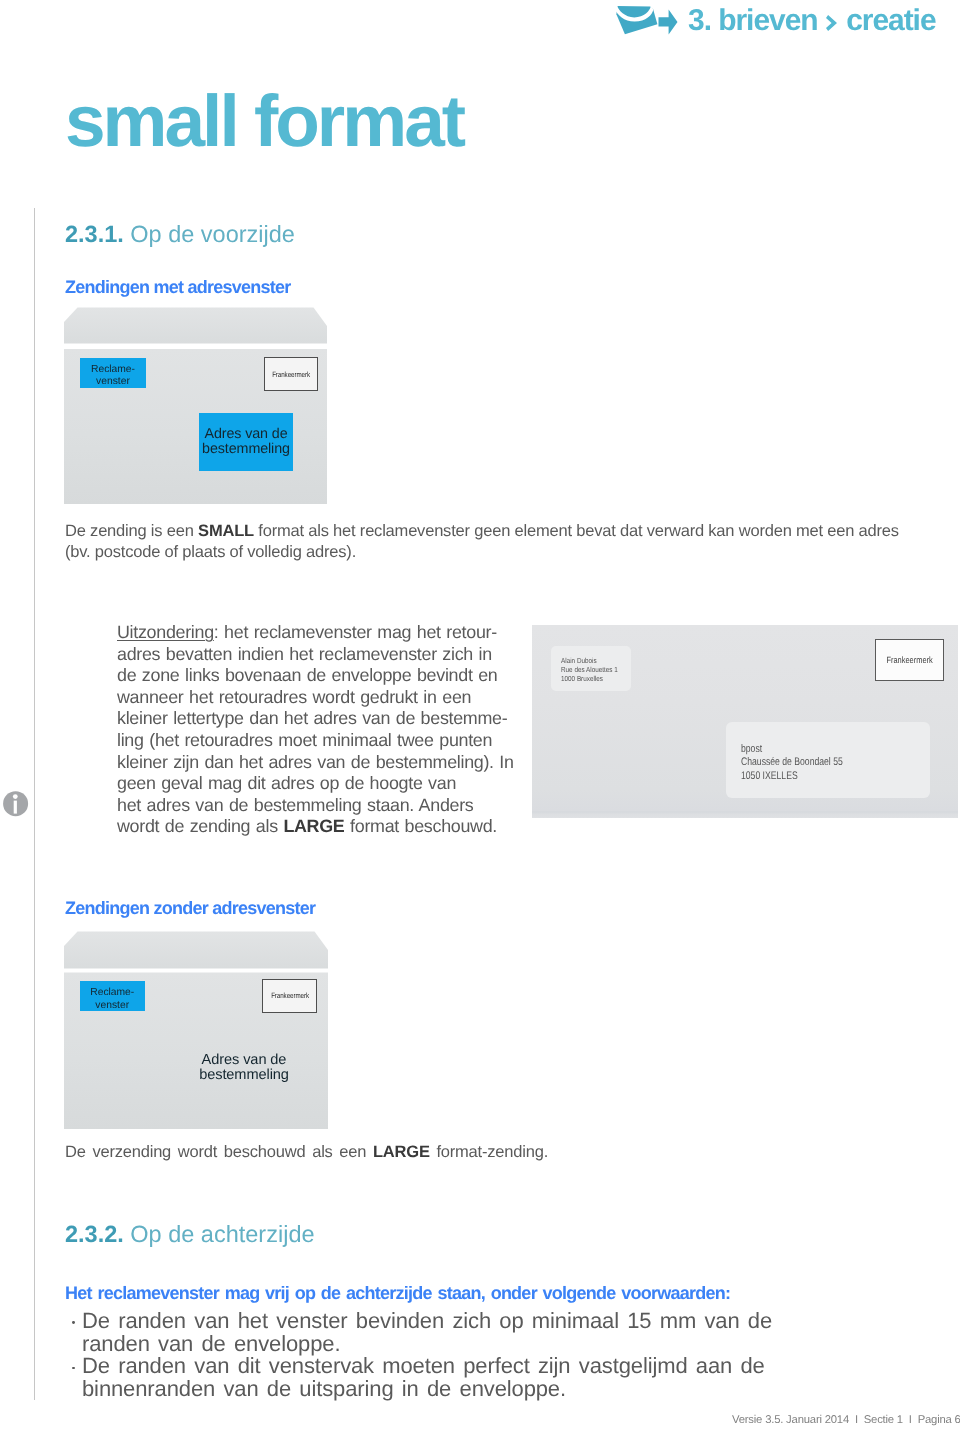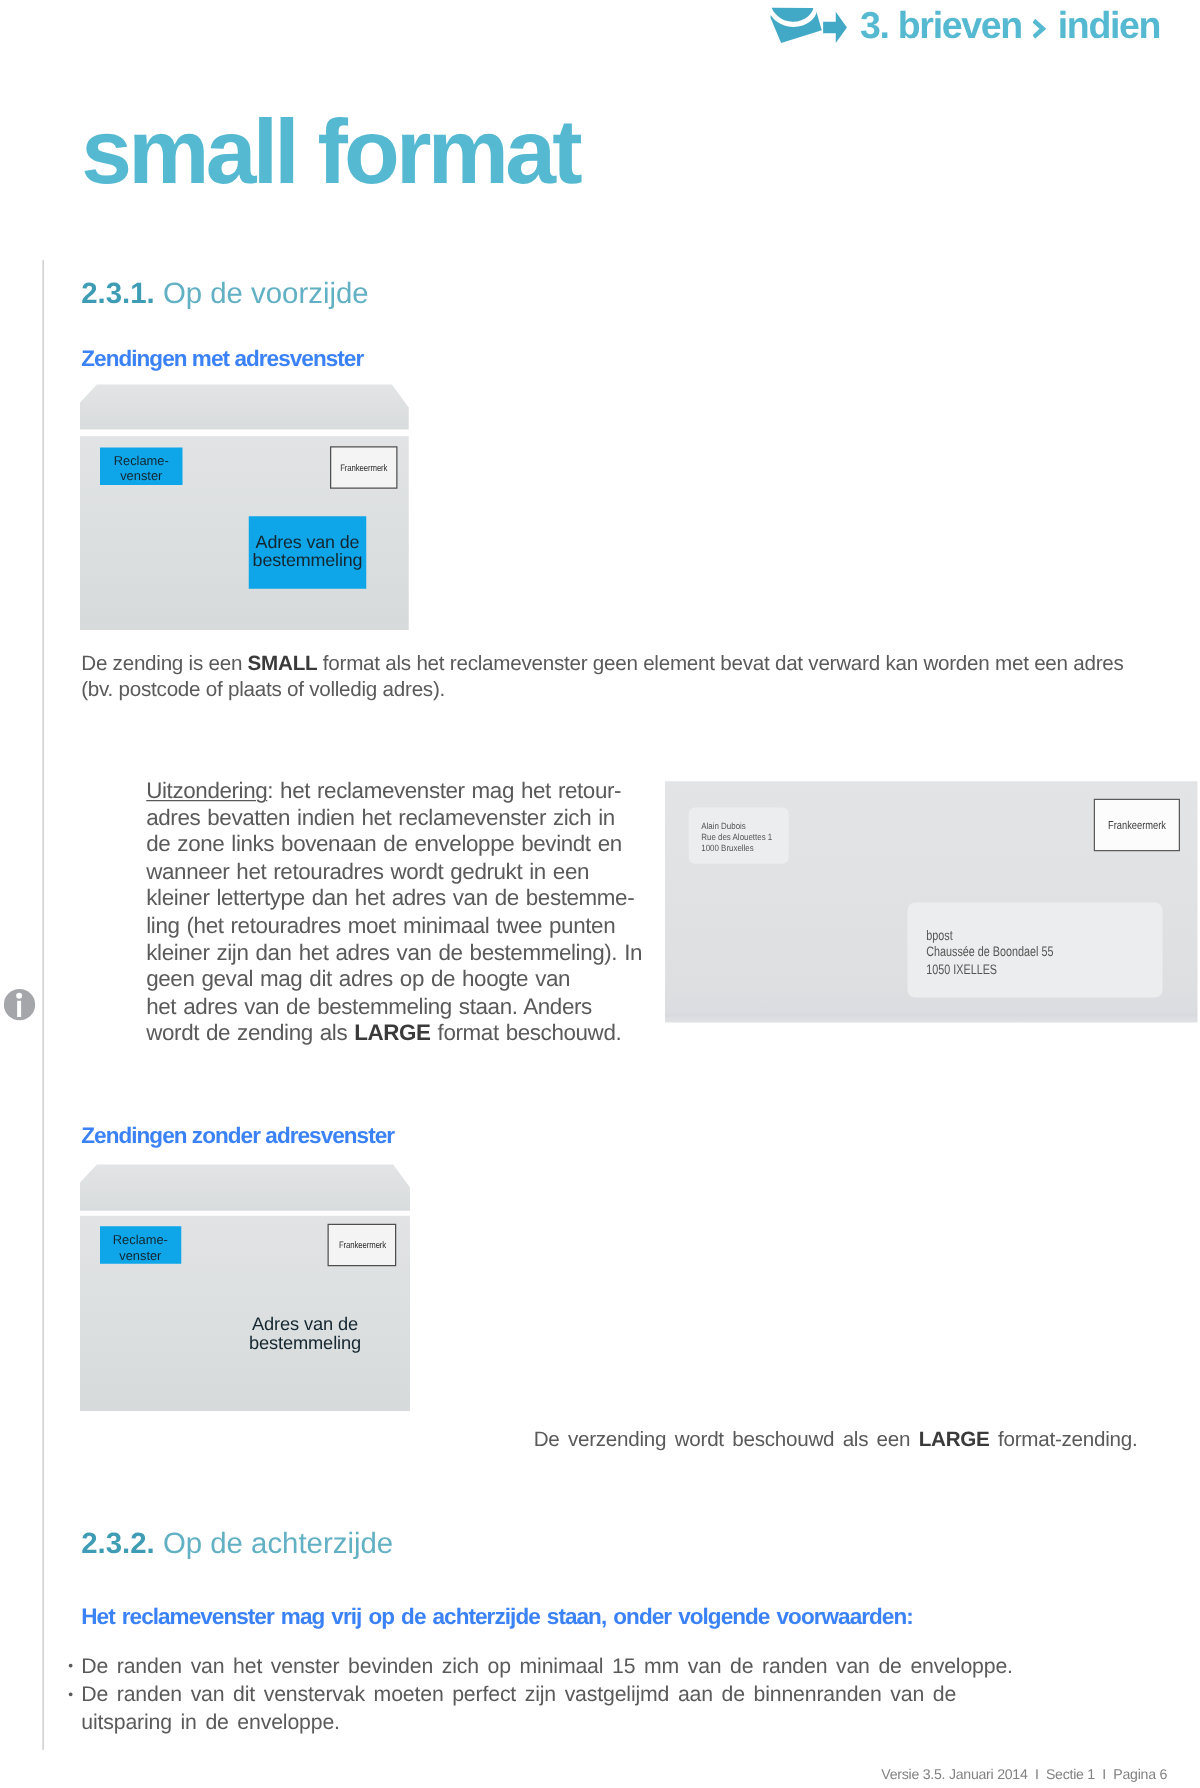--- a/index.html
+++ b/index.html
@@ -33,42 +33,42 @@
             letter-spacing:-0.75px;white-space:nowrap;}
   #sub-1{left:65px;top:277px;}
   #sub-2{left:65px;top:898px;}
   #sub-3{left:65px;top:1282.5px;word-spacing:1.4px;}
 
   
   #para-small,#para-large{font-size:16.5px;letter-spacing:-0.2px;line-height:21px;color:#5a5a5a;}
   #para-small b,#para-large b{font-weight:bold;color:#3a3a3a;}
 
   #para-small{left:65px;top:521px;width:845px;}
-  #para-large{left:65px;top:1142px;width:845px;word-spacing:2.3px;text-align:right;}
+  #para-large{left:65px;top:1142px;width:845px;word-spacing:2.3px;}
 
   #para-uitz{left:117px;top:622px;width:420px;font-size:17.9px;letter-spacing:-0.3px;
              word-spacing:0.9px;line-height:21.6px;color:#5a5a5a;}
   #para-uitz .ln{display:block;white-space:nowrap;}
   #para-uitz u{text-decoration:underline;text-underline-offset:1.5px;text-decoration-thickness:1px;text-align:right;}
   #para-uitz b{font-weight:bold;color:#3a3a3a;}
 
   
   #info-icon{left:3.4px;top:791px;width:28px;height:28px;}
 
   
-  #bullets{left:56px;top:1310px;width:772px;font-size:17px;letter-spacing:-0.12px;
-           word-spacing:2.3px;line-height:22.6px;color:#5a5a5a;margin-top:12px;}
+  #bullets{left:73px;top:1310px;width:772px;font-size:22px;letter-spacing:-0.12px;
+           word-spacing:2.3px;line-height:22.6px;color:#5a5a5a;}
   .bullet-row{display:block;padding-left:9px;text-indent:-9px;}
   .bullet-row .bt{display:inline-block;width:9px;text-indent:0;word-spacing:0;
                   position:relative;}
   .bullet-row .bt::before{content:"";position:absolute;left:-0.6px;top:-6.6px;
     width:2.8px;height:2.8px;border-radius:50%;background:#5a5a5a;}
 
   
-  #footer{left:705px;top:1414px;font-size:11.3px;letter-spacing:-0.2px;
+  #footer{left:732px;top:1414px;font-size:11.3px;letter-spacing:-0.2px;
           color:#828282;white-space:pre;}
 
   
   .env-diag{position:absolute;}
   .win{position:absolute;background:#0ea5e9;color:#14262f;text-align:center;
        display:flex;align-items:center;justify-content:center;white-space:pre-line;}
   .stamp{position:absolute;background:#f4f4f4;border:1.4px solid #4e4e4e;
          display:flex;align-items:center;justify-content:center;
          font-size:7.6px;color:#2b2b2b;letter-spacing:-0.1px;
          box-sizing:border-box;}
@@ -111,21 +111,21 @@
 
 <div class="abs" id="header-logo">
   <svg viewBox="0 0 64 32" width="64" height="32" aria-hidden="true">
     <path d="M3.3 0.0 L36.4 0.4 L39.2 3.6 L43.4 18.2 L10.9 28.3 L2.4 8.2 Z" fill="#41a9c6"></path>
     <path d="M3.2 -0.4 C4.0 3.6 10.5 11.4 20.3 11.4 C30.4 11.4 36.2 4.7 36.8 -0.2 L39.4 3.4 C38.3 8.7 32.0 15.5 20.6 15.5 C10.1 15.5 3.1 8.6 1.1 3.4 Z" fill="#ffffff"></path>
     <path d="M44.5 11.3 L54.6 11.3 L54.6 3.4 L63.5 15.9 L54.6 28.4 L54.6 20.6 L44.5 20.6 Z" fill="#41a9c6"></path>
   </svg>
 </div>
 <div class="abs" id="breadcrumb"><span id="bc-a">3. brieven </span><span id="bc-sep"><svg viewBox="0 0 11 16" width="11" height="16">
         <path d="M2.1 0 L11 8.0 L2.1 16 L0 13.1 L5.6 8.0 L0 2.9 Z" fill="currentColor"></path>
-      </svg></span><span id="bc-b"> indien</span></div>
+      </svg></span><span id="bc-b"> creatie</span></div>
 
 <div class="abs" id="page-title">small format</div>
 
 <div class="abs" id="left-rule"></div>
 
 <div class="abs sec-head" id="sec-231">
   <b>2.3.1.</b>
   <span>Op de voorzijde</span>
 </div>
 

